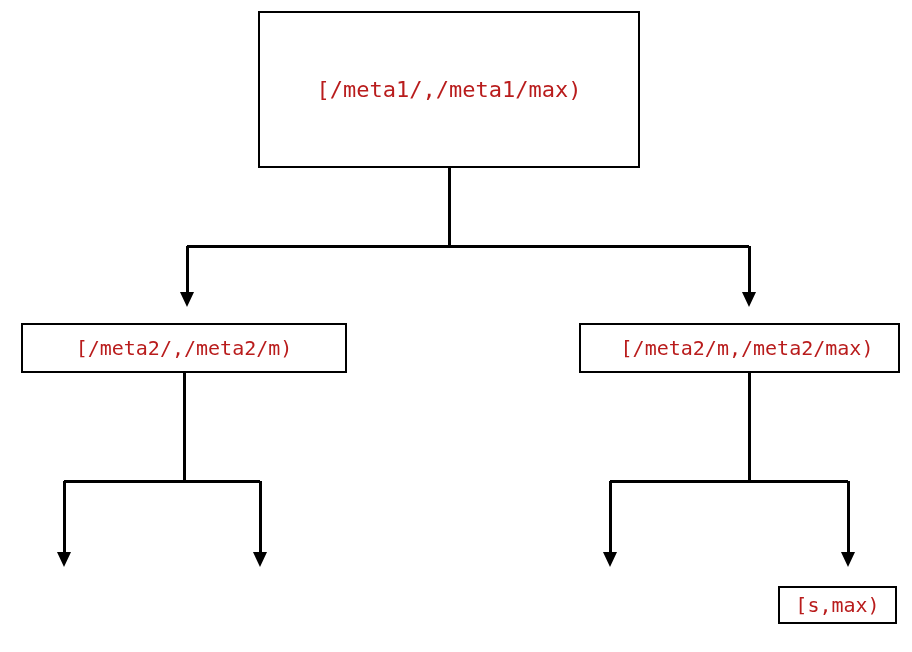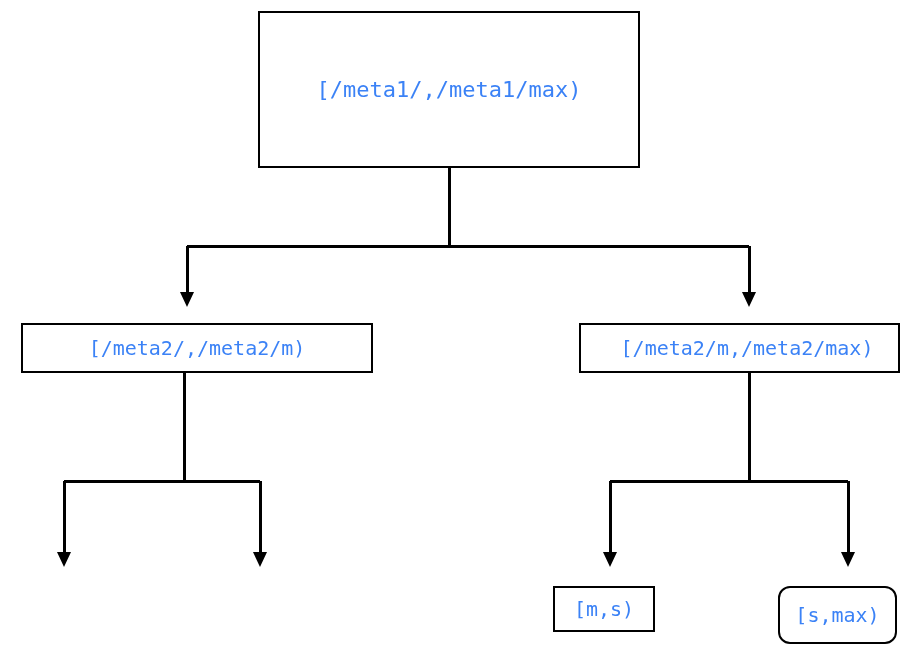--- a/index.html
+++ b/index.html
@@ -31,35 +31,35 @@
     background: #ffffff;
     display: flex;
     align-items: center;
     justify-content: center;
     color: #000000;
   }
   .node-label {
     display: block;
     white-space: pre;
     letter-spacing: 0px;
-    color: #3b82f6;
+    color: #b91c1c;
   }
   
   #node-root {
     left: 258px;
     top: 11px;
     width: 382px;
     height: 157px;
   }
   #node-root .node-label { font-size: 22px; }
   
   #node-mid-left {
     left: 21px;
     top: 323px;
-    width: 352px;
+    width: 326px;
     height: 50px;
   }
   #node-mid-right {
     left: 579px;
     top: 323px;
     width: 321px;
     height: 50px;
     padding-left: 15px;
   }
   #node-mid-left .node-label,
@@ -80,22 +80,21 @@
   #node-leaf-ms {
     left: 553px;
     top: 586px;
     width: 102px;
     height: 46px;
   }
   #node-leaf-smax {
     left: 778px;
     top: 586px;
     width: 119px;
-    height: 58px;
-    border-radius: 12px;
+    height: 38px;
   }
   #node-leaf-ag .node-label,
   #node-leaf-gm .node-label,
   #node-leaf-ms .node-label,
   #node-leaf-smax .node-label { font-size: 20px; }
 </style>
 </head>
 <body>
 
 <div id="diagram-root">
@@ -136,21 +135,18 @@
   <div class="tree-node" id="node-mid-left">
     <span class="node-label">[/meta2/,/meta2/m)</span>
   </div>
 
   <div class="tree-node" id="node-mid-right">
     <span class="node-label">[/meta2/m,/meta2/max)</span>
   </div>
 
 
 
-  <div class="tree-node" id="node-leaf-ms">
-    <span class="node-label">[m,s)</span>
-  </div>
 
   <div class="tree-node" id="node-leaf-smax">
     <span class="node-label">[s,max)</span>
   </div>
 
 </div>
 
 </body></html>

